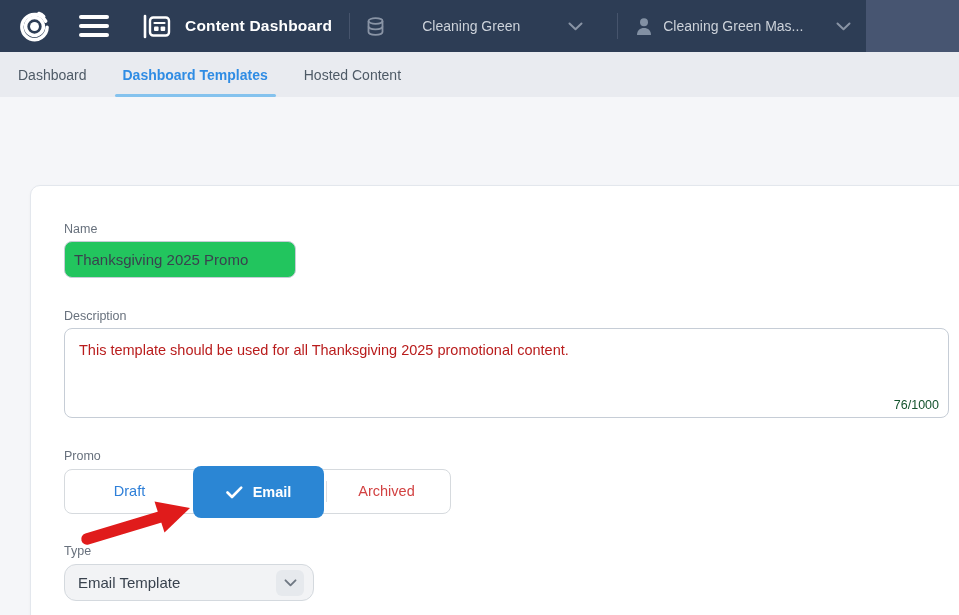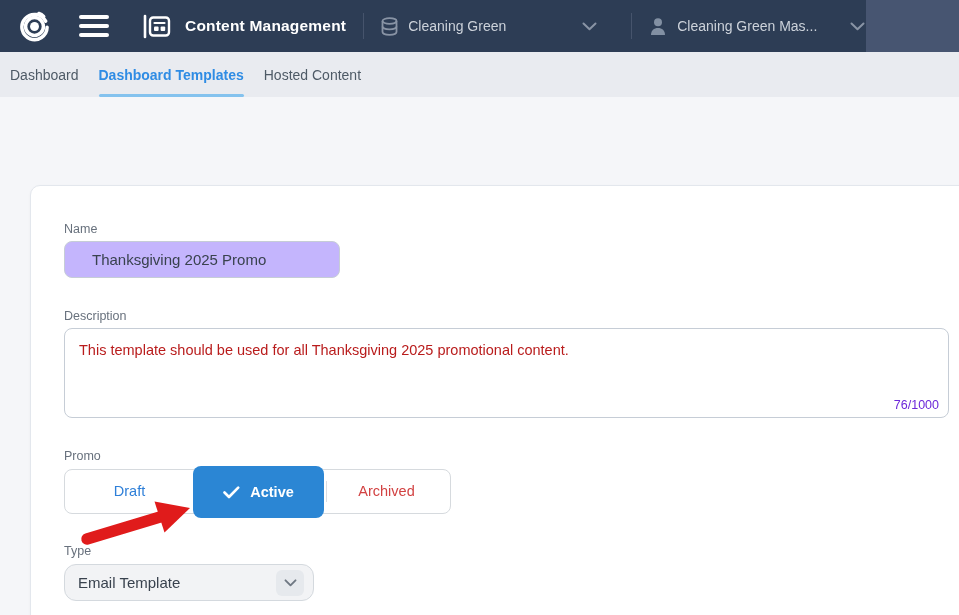--- a/index.html
+++ b/index.html
@@ -11,32 +11,32 @@
     position:absolute; top:0; left:0; width:959px; height:52px;
     background:#2d3d55; display:flex; align-items:center;
   }
   .nav-logo { margin-left:19px; width:31px; height:31px; flex:0 0 auto; cursor:pointer; }
   .nav-burger { margin-left:29px; width:30px; height:22px; display:flex; flex-direction:column; justify-content:space-between; cursor:pointer; }
   .nav-burger i { display:block; height:3.6px; background:#ffffff; border-radius:2px; }
   .nav-cm-icon { margin-left:33px; width:30px; height:27px; flex:0 0 auto; }
   .nav-title { margin-left:13px; color:#ffffff; font-size:15.5px; font-weight:700; letter-spacing:.2px; white-space:nowrap; }
   .nav-divider { width:1px; height:26px; background:#46546c; margin-left:17px; flex:0 0 auto; }
   .nav-dd { display:flex; align-items:center; padding:0 17px; height:52px; cursor:pointer; }
-  .nav-dd.account { width:250px; }
+  .nav-dd.account { width:250px;gap:28px; }
   .nav-dd.user { width:250px; }
   .nav-dd .dd-label { margin-left:10px; margin-right:auto; color:#ccd2da; font-size:14px; white-space:nowrap; overflow:hidden; }
   .nav-right-panel { position:absolute; right:0; top:0; width:93px; height:52px; background:#475571; }
 
   
   .tabbar {
     position:absolute; top:52px; left:0; width:959px; height:45px;
     background:#e9ebf0; display:flex; align-items:stretch;
   }
   .tab {
-    position:relative; padding:0 10px; display:flex; align-items:center;
+    position:relative; padding:0 18px; display:flex; align-items:center;
     font-size:14px; color:#4e5a66; cursor:pointer; white-space:nowrap;
   }
   .tab.active { color:#2f8ce4; font-weight:700; }
   .tab.active::after {
     content:""; position:absolute; left:10px; right:10px; bottom:0; height:3px;
     background:#84c2ee; border-radius:3px;
   }
 
   
   .main { position:absolute; top:97px; left:0; width:959px; height:518px; background:#f5f6f9; overflow:hidden; }
@@ -46,31 +46,31 @@
     box-shadow:0 1px 3px rgba(20,30,50,0.04);
   }
 
   .field-label { position:absolute; left:33px; font-size:12.5px; color:#68717d; }
   .lbl-name   { top:36px; }
   .lbl-desc   { top:123px; }
   .lbl-status { top:263px; }
   .lbl-type   { top:358px; }
 
   .text-input {
-    position:absolute; left:33px; top:55px; width:276px; height:37px;
-    border:1px solid #c6cdd6; border-radius:8px; padding:0 27px;
-    font-family:"Liberation Sans", sans-serif; font-size:15px; color:#39424e; background:#c4b5fd; outline:none;
+    position:absolute; left:33px; top:55px; width:232px; height:37px;
+    border:1px solid #c6cdd6; border-radius:8px; padding:0 9px;
+    font-family:"Liberation Sans", sans-serif; font-size:15px; color:#39424e; background:#22c55e; outline:none;
   }
 
   .textarea {
     position:absolute; left:33px; top:142px; width:885px; height:90px;
     border:1px solid #c6cdd6; border-radius:8px; background:#fff; cursor:text;
   }
   .textarea-text { padding:11px 14px; font-size:14.5px; color:#b91c1c; line-height:1.45; }
-  .char-counter { position:absolute; right:9px; bottom:5px; font-size:12.5px; color:#6d28d9; }
+  .char-counter { position:absolute; right:9px; bottom:5px; font-size:12.5px; color:#14532d; }
 
   .segmented {
     position:absolute; left:33px; top:283px; width:387px; height:45px;
     border:1px solid #d6dade; border-radius:8px; background:#fff;padding-left:16px;
   }
   .segment {
     position:absolute; top:0; height:43px; width:129px; line-height:43px;
     text-align:center; font-size:14.5px; cursor:pointer;
   }
   .segment.draft { left:0; color:#2e7fd8; }
@@ -113,21 +113,21 @@
       <i></i>
       <i></i>
     </div>
   <svg class="nav-cm-icon" viewBox="0 0 30 27">
     <line x1="3" y1="3" x2="3" y2="24" stroke="#ffffff" stroke-width="2.6" stroke-linecap="round"></line>
     <rect x="8" y="4.5" width="19" height="18" rx="3.2" fill="none" stroke="#ffffff" stroke-width="2.4"></rect>
     <line x1="12.5" y1="10" x2="22.5" y2="10" stroke="#ffffff" stroke-width="2.2" stroke-linecap="round"></line>
     <rect x="12" y="13.5" width="4.6" height="4.6" rx="1" fill="#ffffff"></rect>
     <rect x="18.6" y="13.5" width="4.6" height="4.6" rx="1" fill="#ffffff"></rect>
   </svg>
-  <div class="nav-title">Content Management</div>
+  <div class="nav-title">Content Dashboard</div>
   <div class="nav-divider"></div>
 
   <div class="nav-dd account">
     <svg width="17" height="19" viewBox="0 0 17 19">
       <ellipse cx="8.5" cy="4" rx="7" ry="2.8" fill="none" stroke="#8994a5" stroke-width="1.8"></ellipse>
       <path d="M 1.5 4 V 9.5 C 1.5 11 4.6 12.3 8.5 12.3 C 12.4 12.3 15.5 11 15.5 9.5 V 4" fill="none" stroke="#8994a5" stroke-width="1.8"></path>
       <path d="M 1.5 9.5 V 15 C 1.5 16.5 4.6 17.8 8.5 17.8 C 12.4 17.8 15.5 16.5 15.5 15 V 9.5" fill="none" stroke="#8994a5" stroke-width="1.8"></path>
     </svg>
     <span class="dd-label">Cleaning Green</span>
     <svg width="15" height="9" viewBox="0 0 15 9">
@@ -171,21 +171,21 @@
     <label class="field-label lbl-status">Promo</label>
     <div class="segmented">
       <div class="segment draft">Draft</div>
       <div class="seg-divider d1"></div>
       <div class="seg-divider d2"></div>
       <div class="segment archived">Archived</div>
       <div class="segment active-overlay">
         <svg class="check" width="17" height="13" viewBox="0 0 17 13">
           <polyline points="1.5,6.5 6,11 15.2,1.6" fill="none" stroke="#ffffff" stroke-width="2.6" stroke-linecap="round" stroke-linejoin="round"></polyline>
         </svg>
-        <span>Active</span>
+        <span>Email</span>
       </div>
     </div>
 
     <svg class="annotation-arrow" viewBox="0 0 165 58">
       <line x1="46" y1="45" x2="119" y2="23" stroke="#e01b1b" stroke-width="11.5" stroke-linecap="round"></line>
       <polygon points="149,14 123.5,38.5 113.5,7.5" fill="#e01b1b"></polygon>
     </svg>
 
     <label class="field-label lbl-type">Type</label>
     <div class="select">

